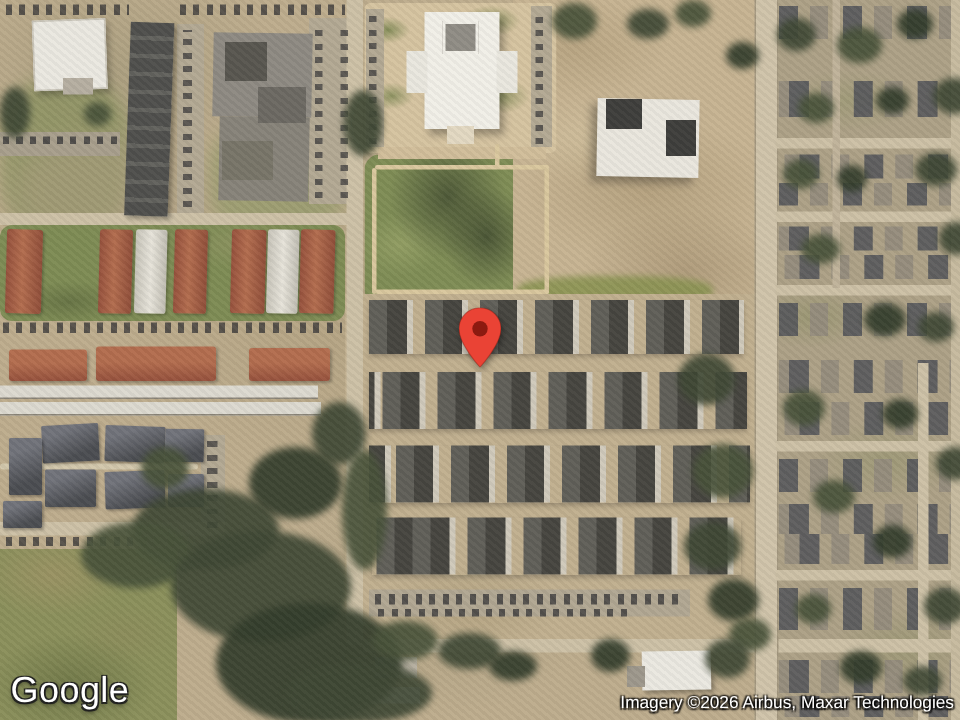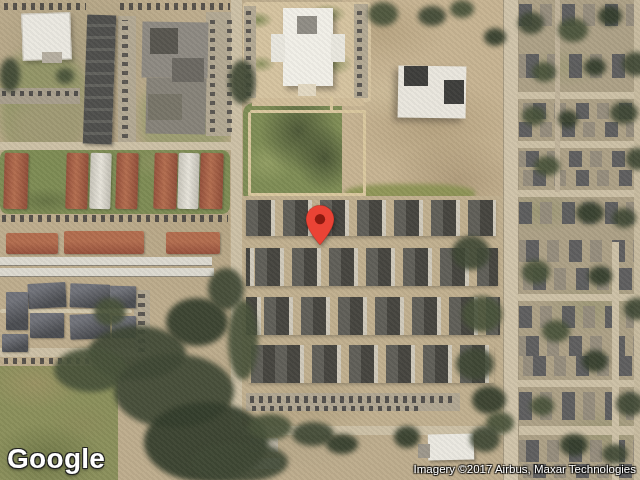--- a/index.html
+++ b/index.html
@@ -22,21 +22,21 @@
   .bld{z-index:4}
   .throw{z-index:4;background:repeating-linear-gradient(90deg,#5f5e58 0 12px,#45443f 12px 25px,#cfc9bb 25px 29px,transparent 29px 37px);box-shadow:0 2px 3px rgba(0,0,0,.2)}
   .chouse{z-index:4;background:linear-gradient(160deg,#70727a 25%,#4a4c51 75%);border-radius:1px;box-shadow:1px 1px 2px rgba(0,0,0,.3)}
   .redv{z-index:4;background:linear-gradient(90deg,#95503c,#b26c4e 45%,#8f4d39);border-radius:2px;box-shadow:1px 1px 2px rgba(0,0,0,.25)}
   .whitev{z-index:4;background:linear-gradient(90deg,#c6c3b9,#e6e3da 50%,#bfbcb2);border-radius:2px;box-shadow:1px 1px 2px rgba(0,0,0,.25)}
   .redroof{z-index:4;background:linear-gradient(180deg,#b26c4e 45%,#95503c);border-radius:2px;box-shadow:1px 1px 2px rgba(0,0,0,.25)}
   .tree{z-index:5;border-radius:50%;filter:blur(2.5px);opacity:.92}
   .texture{z-index:6;left:0;top:0;width:640px;height:480px;pointer-events:none;
     background:repeating-linear-gradient(40deg,rgba(255,246,220,.035) 0 2px,rgba(40,40,30,.045) 2px 4px)}
   .pin{z-index:10;filter:drop-shadow(1px 2px 2px rgba(0,0,0,.4))}
-  .glogo{z-index:11;left:7px;bottom:5px;color:#fff;font-size:28px;font-weight:bold;letter-spacing:.3px;
+  .glogo{z-index:11;left:7px;bottom:5px;color:#fff;font-size:24px;font-weight:normal;letter-spacing:.3px;
     text-shadow:-1px -1px 0 rgba(30,30,30,.9),1px -1px 0 rgba(30,30,30,.9),-1px 1px 0 rgba(30,30,30,.9),1px 1px 0 rgba(30,30,30,.9),0 2px 3px rgba(0,0,0,.5)}
   .attrib{z-index:11;right:4px;bottom:5px;color:#fff;font-size:11.5px;
     text-shadow:-1px -1px 1px rgba(0,0,0,.85),1px -1px 1px rgba(0,0,0,.85),-1px 1px 1px rgba(0,0,0,.85),1px 1px 1px rgba(0,0,0,.85)}
 </style>
 </head>
 <body>
 
 <div class="stage" id="stage">
 
   <div class="a reg" style="left:0;top:52px;width:88px;height:108px;background:#8a9160;opacity:.8;border-radius:40%;filter:blur(6px)"></div>
@@ -108,21 +108,21 @@
   <div class="a bld" style="left:244px;top:458px;width:36px;height:11px;background:#ded9cf"></div>
 
   <div class="a texture"></div>
 
   <svg class="a pin" style="left:306px;top:205px" width="28" height="40" viewBox="0 0 24 34">
     <path d="M12 0C5.4 0 0 5.4 0 12c0 9 12 22 12 22s12-13 12-22C24 5.4 18.6 0 12 0z" stroke="rgba(130,25,15,.4)" stroke-width="0.6" fill="#EA4335"></path>
     <circle cx="12" cy="12" r="4.4" fill="#8C1A10"></circle>
   </svg>
 
   <div class="a glogo">Google</div>
-  <div class="a attrib">Imagery ©2017 Airbus, Maxar Technologies</div>
+  <div class="a attrib">Imagery ©2026 Airbus, Maxar Technologies</div>
 <div class="a throw" style="left: 246px; top: 200px; width: 250px; height: 36px; background-position-x: 0px;"></div>
     <div class="a throw" style="left: 246px; top: 248px; width: 252px; height: 38px; background-position-x: 9px;"></div>
     <div class="a throw" style="left: 246px; top: 297px; width: 254px; height: 38px; background-position-x: 18px;"></div>
     <div class="a throw" style="left: 248px; top: 345px; width: 246px; height: 38px; background-position-x: 27px;"></div>
     <div class="a redv" style="left: 4px; top: 153px; width: 24px; height: 56px; transform: rotate(1.5deg);"></div>
     <div class="a redv" style="left: 66px; top: 153px; width: 22px; height: 56px; transform: rotate(1.5deg);"></div>
     <div class="a whitev" style="left: 90px; top: 153px; width: 21px; height: 56px; transform: rotate(1.5deg);"></div>
     <div class="a redv" style="left: 116px; top: 153px; width: 22px; height: 56px; transform: rotate(1.5deg);"></div>
     <div class="a redv" style="left: 154px; top: 153px; width: 23px; height: 56px; transform: rotate(1.5deg);"></div>
     <div class="a whitev" style="left: 178px; top: 153px; width: 21px; height: 56px; transform: rotate(1.5deg);"></div>

